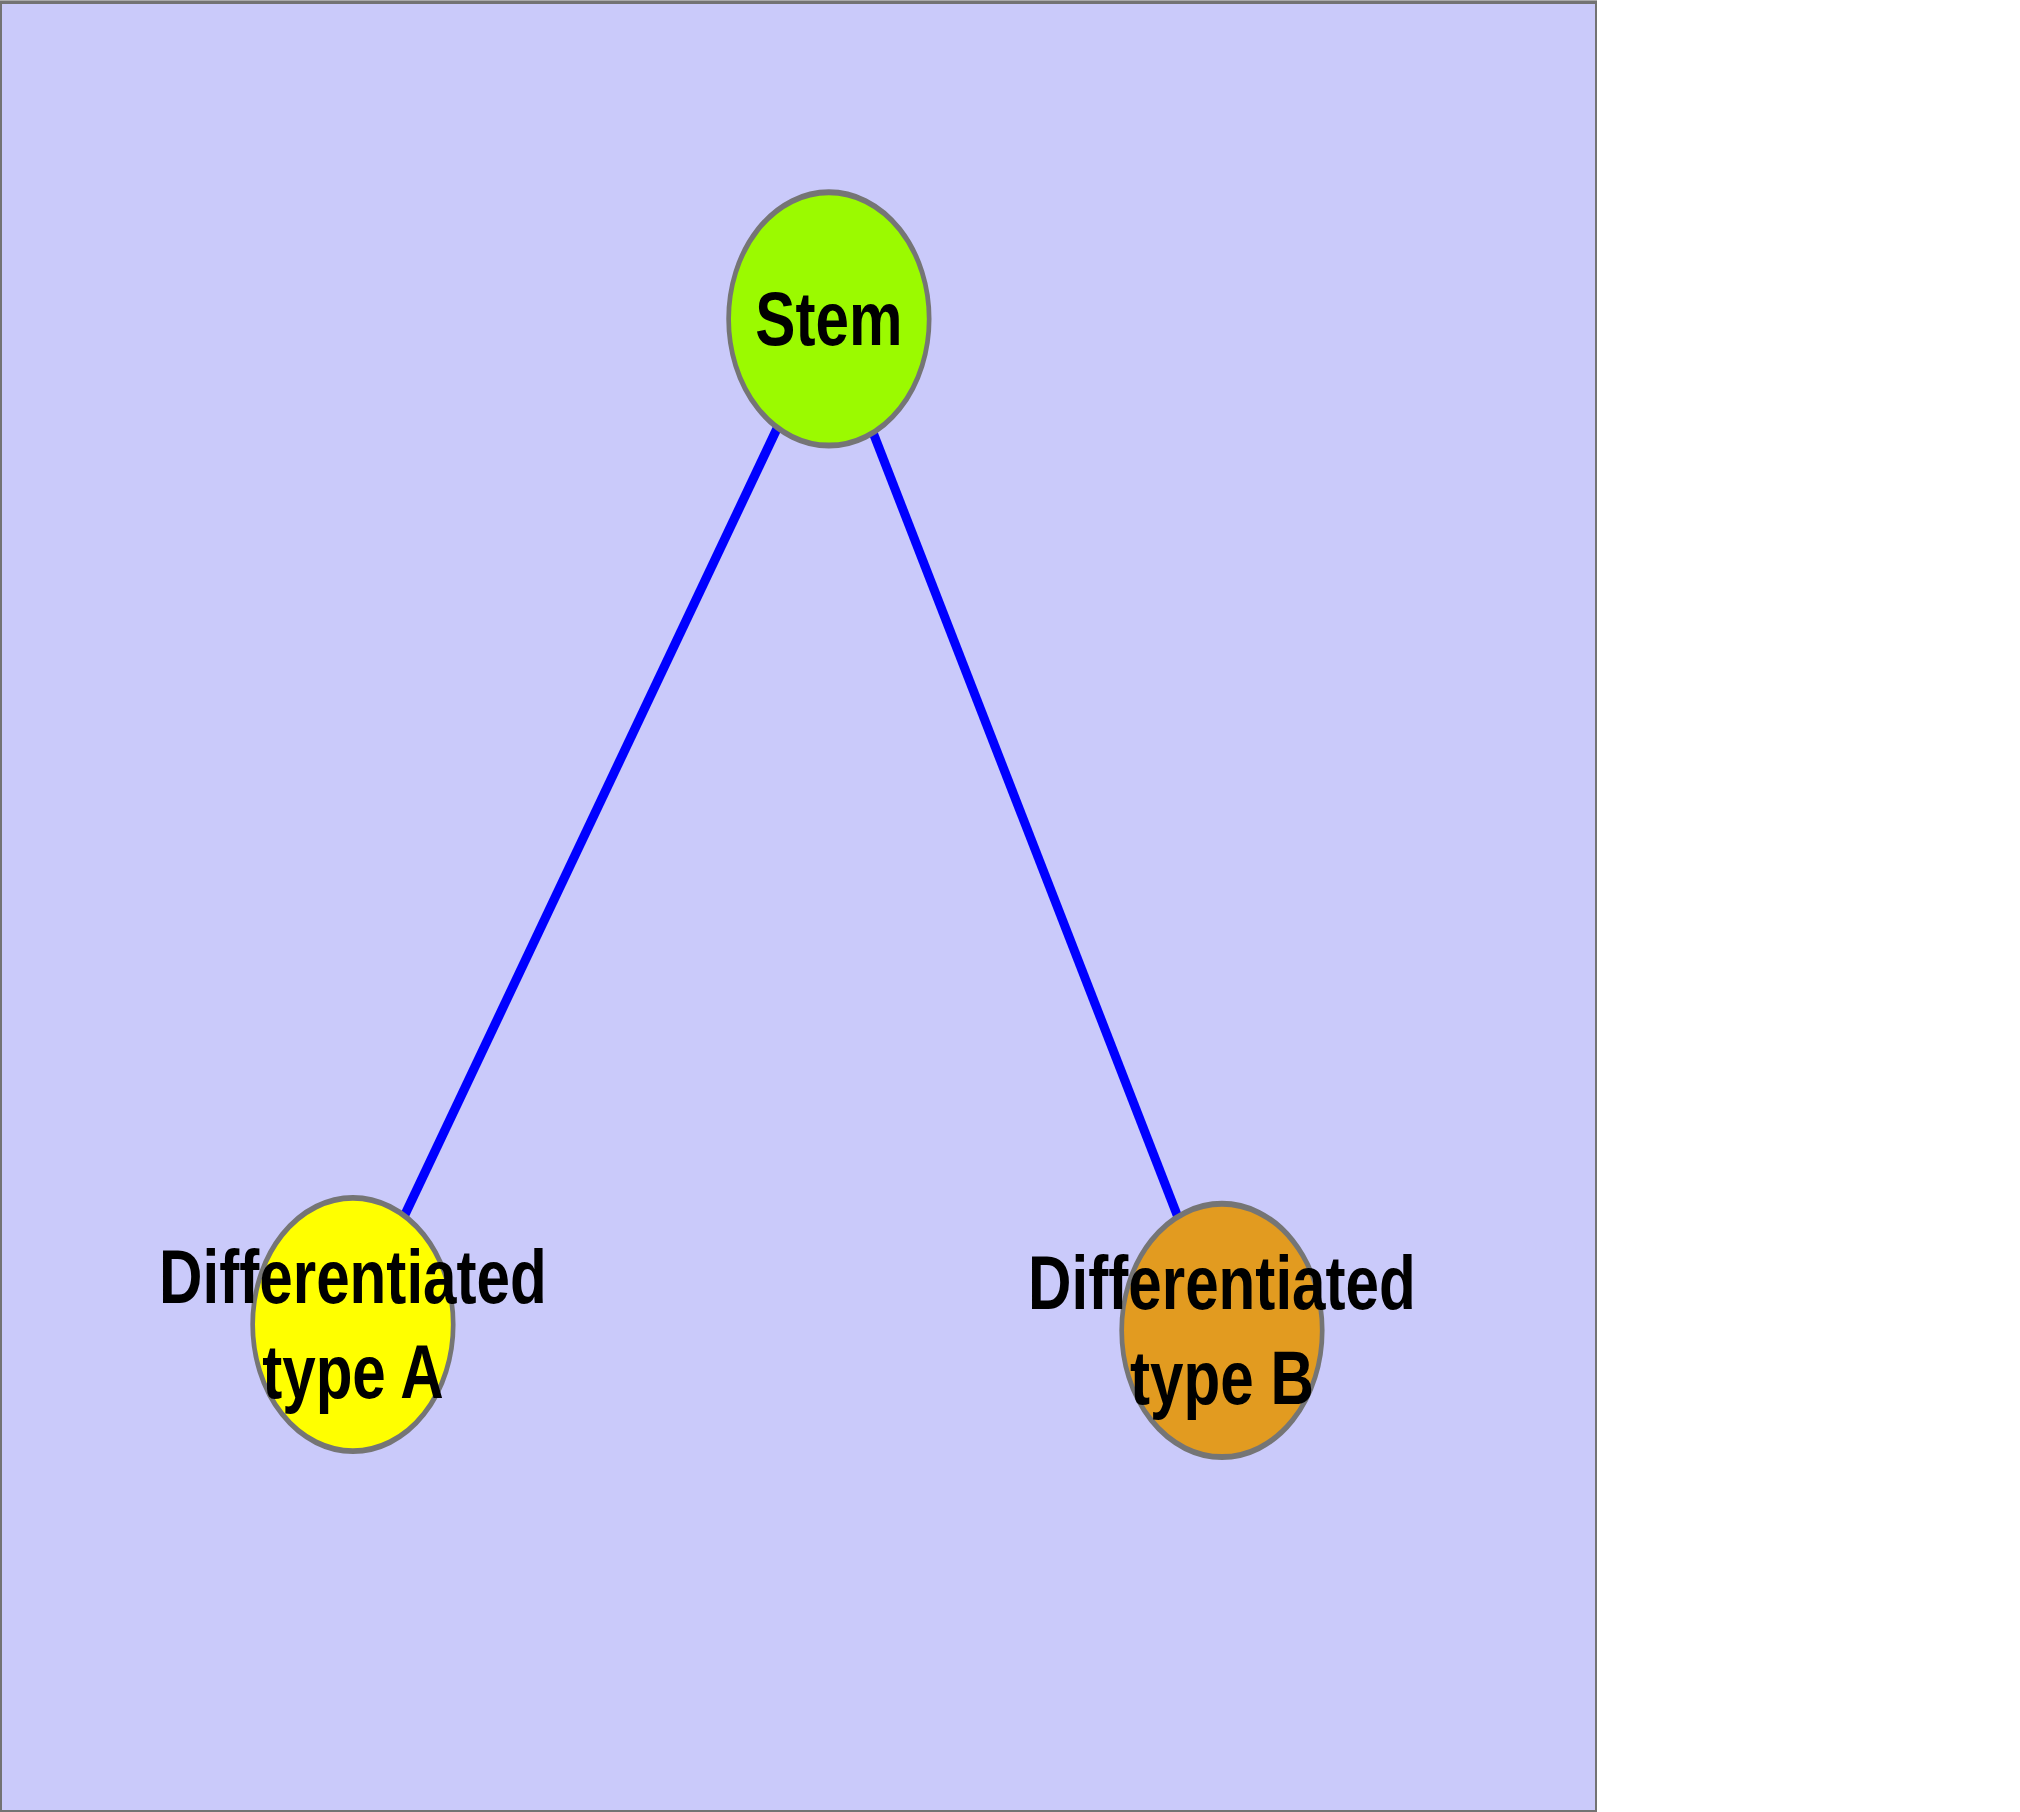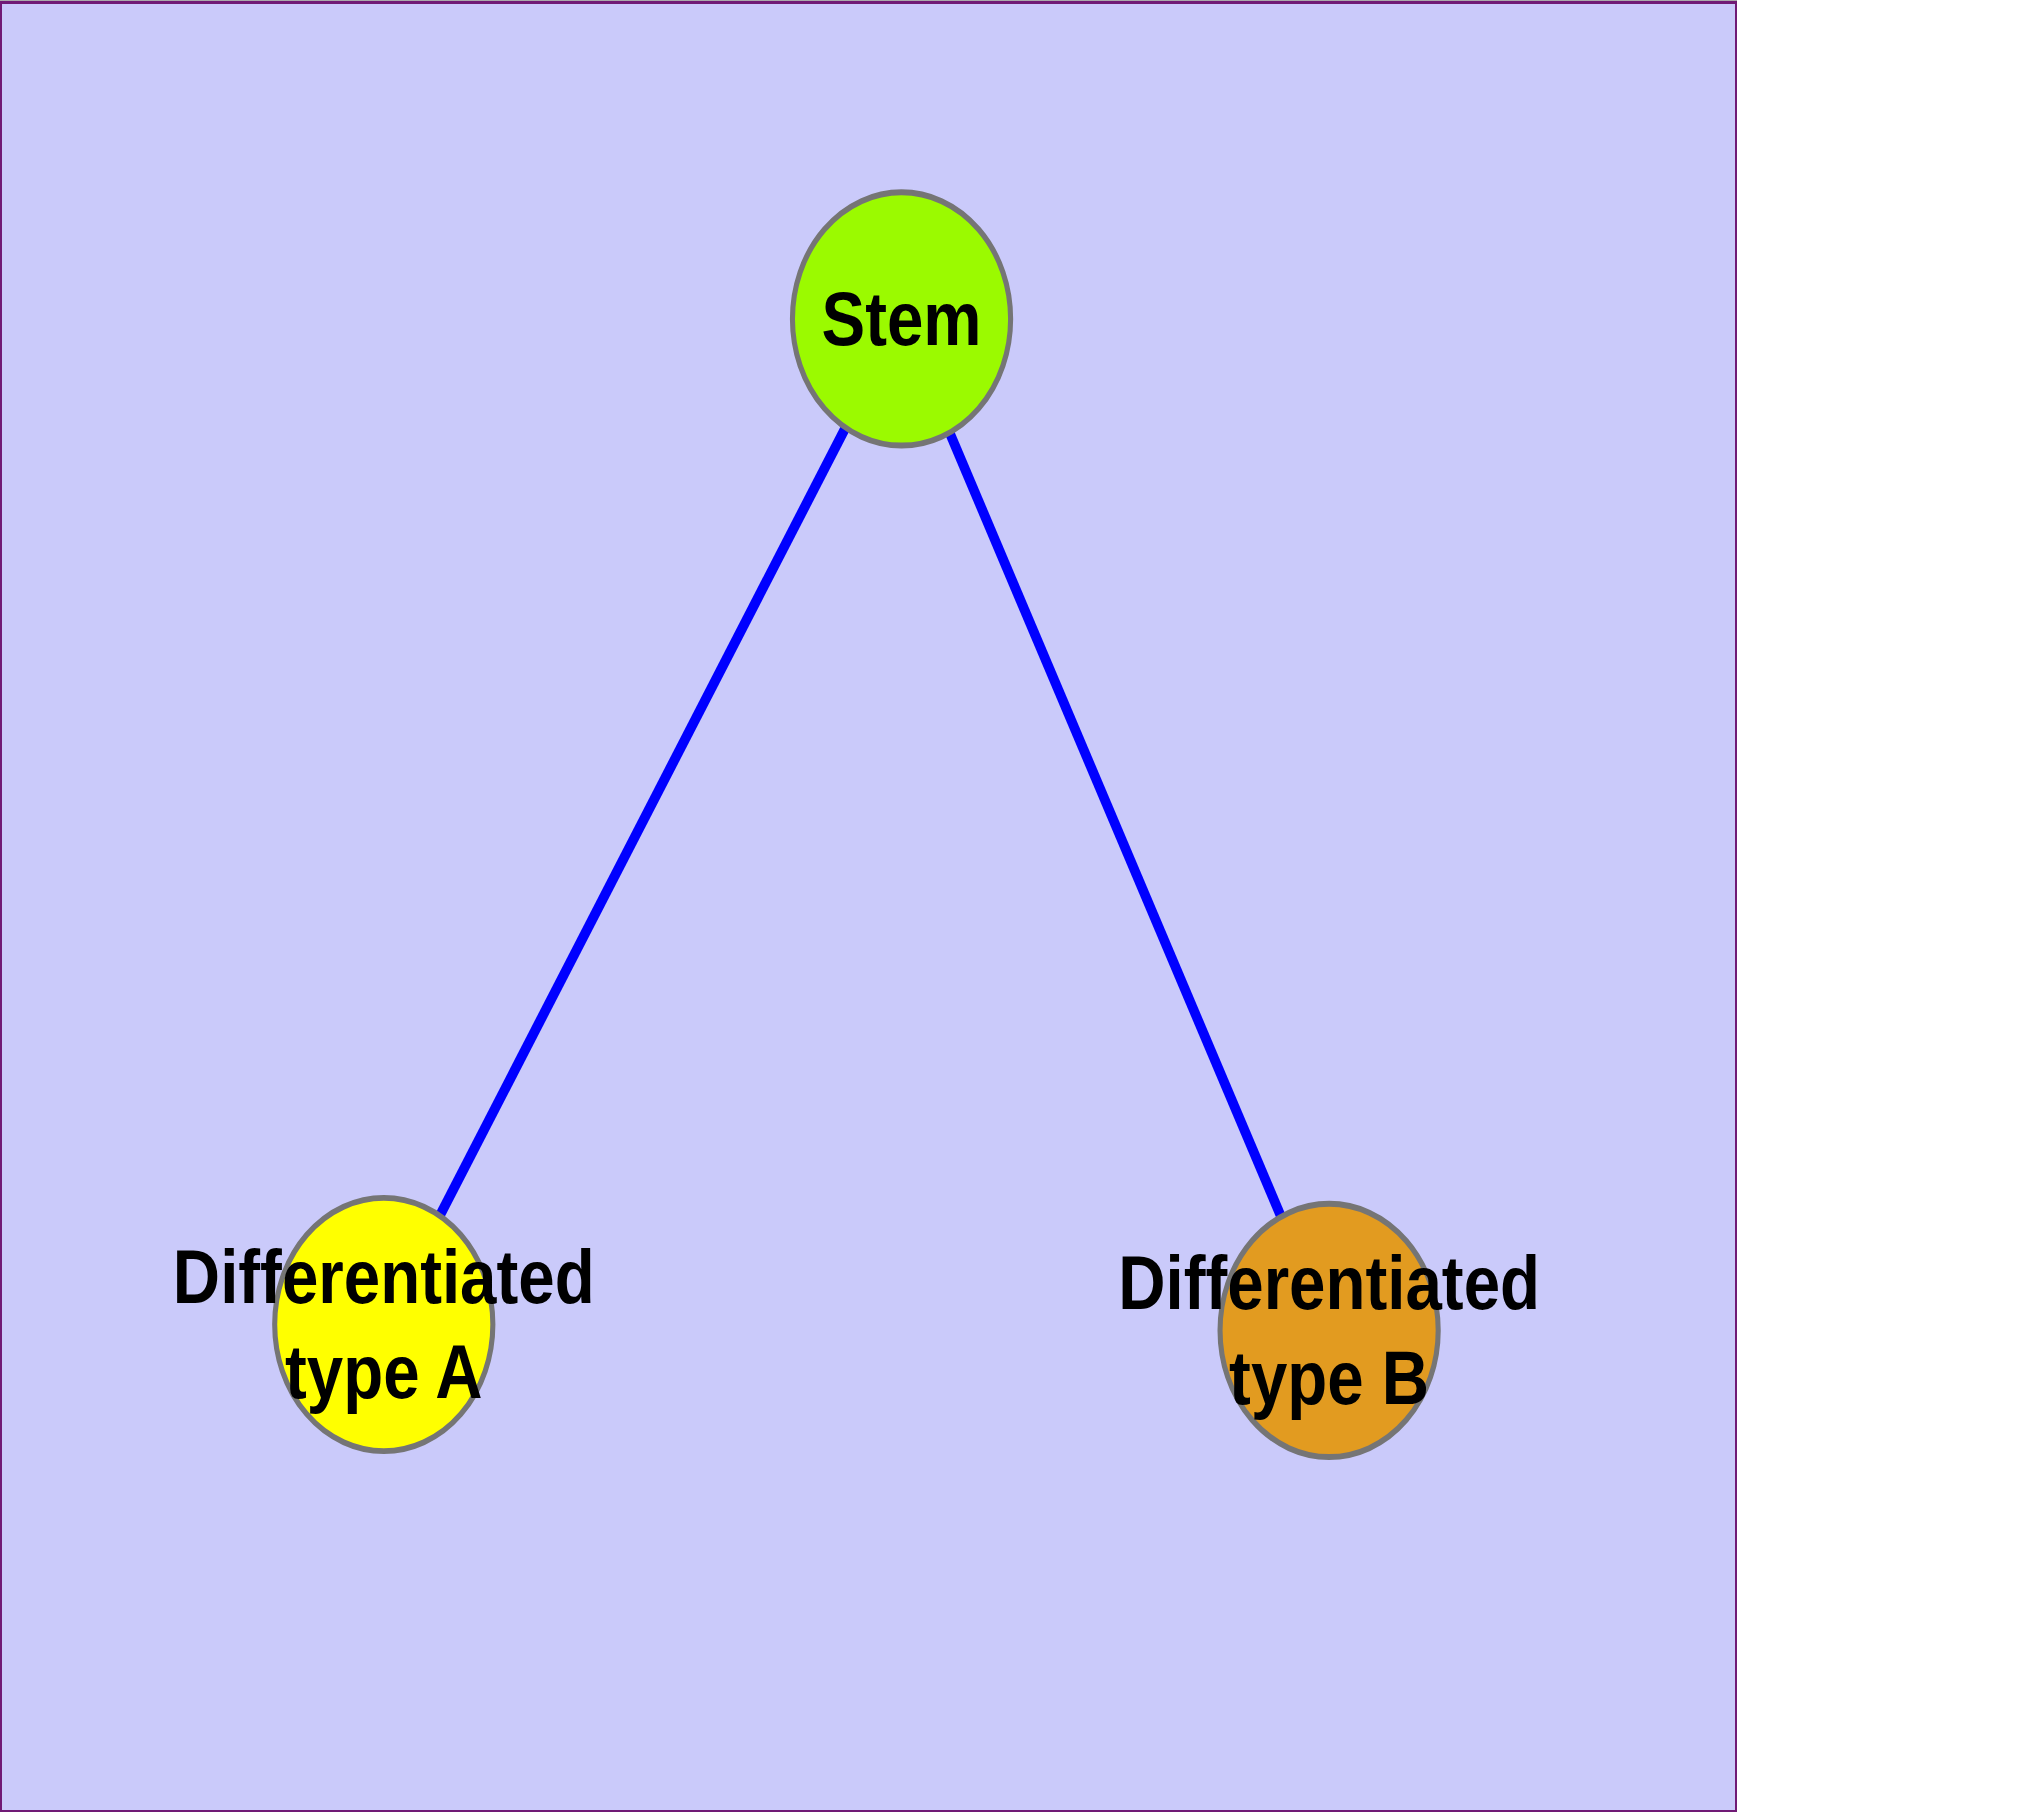--- a/index.html
+++ b/index.html
@@ -7,22 +7,22 @@
     padding: 0;
     width: 2021px;
     height: 1812px;
     background: #ffffff;
     font-family: "Liberation Sans", sans-serif;
     overflow: hidden;
   }
   .page-frame {
     position: absolute;
     left: 0; top: 0;
-    width: 1737px; height: 1812px;
-    background: #701a75;
+    width: 1597px; height: 1812px;
+    background: #737373;
     border-top: 1.7px solid #aaaaaa;
     box-sizing: border-box;
   }
   .diagram-canvas {
     position: absolute;
     left: 1.7px; top: 3.4px;
     right: 1.7px; bottom: 2.5px;
     background: #cacafa;
   }
   svg.graph {

